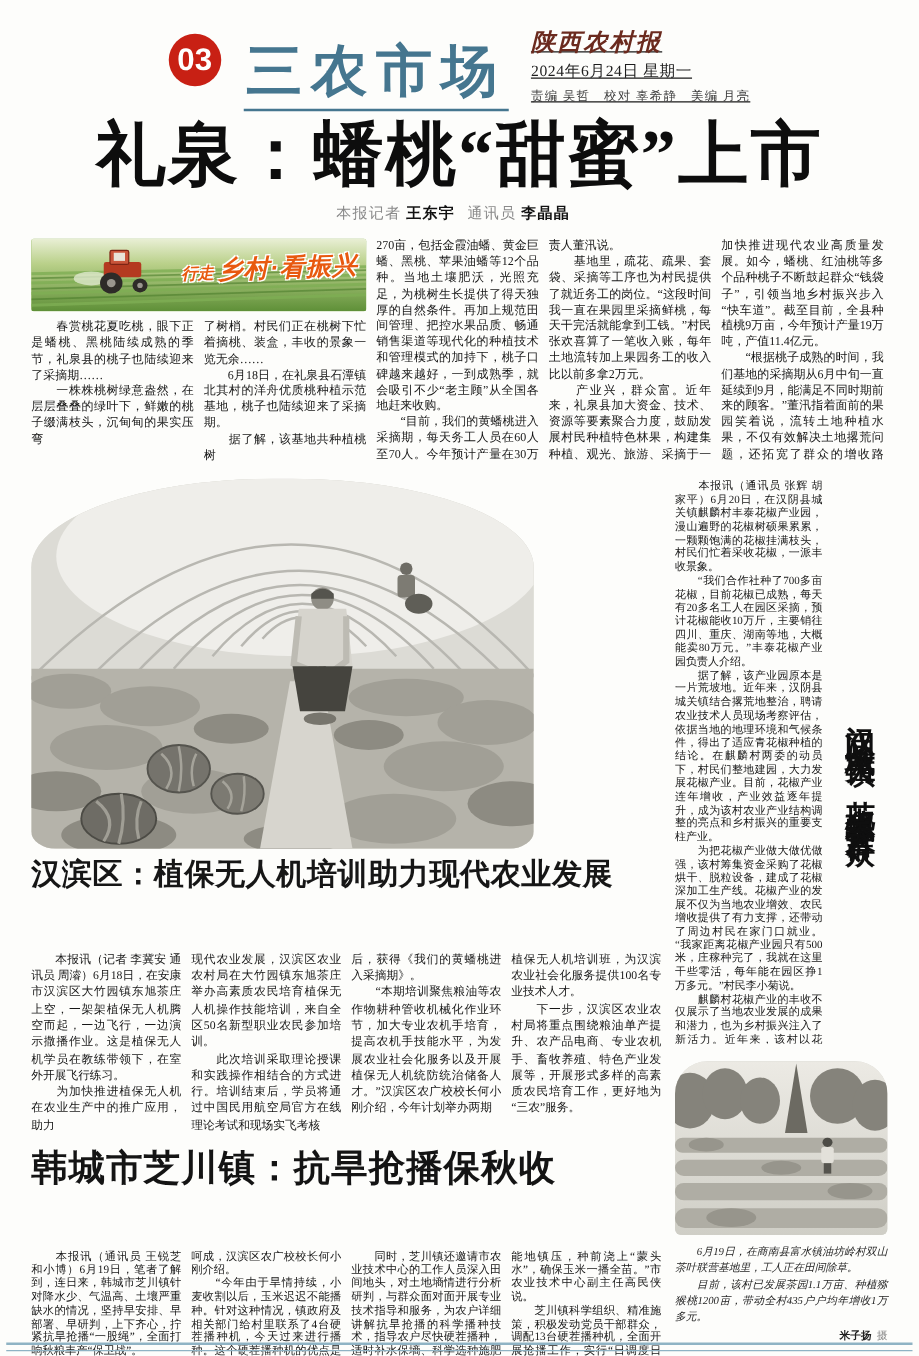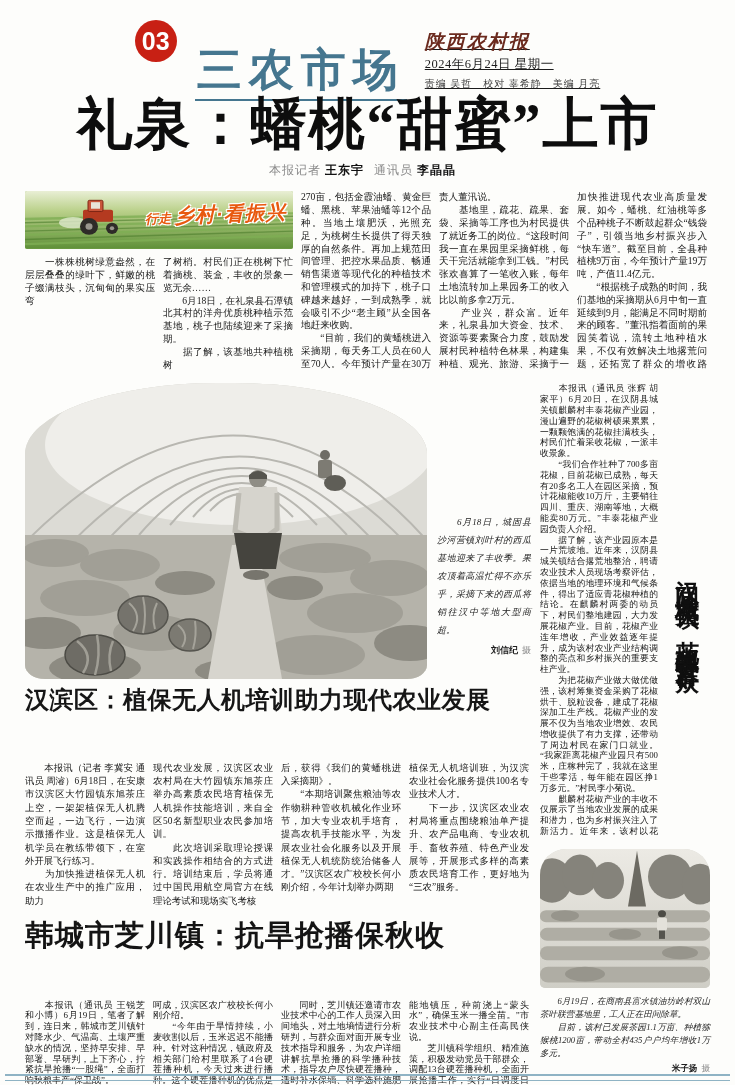--- a/index.html
+++ b/index.html
@@ -3,21 +3,21 @@
 <meta charset="utf-8">
 <style>
   html,body{margin:0;padding:0;}
   body{
     width:735px;height:1085px;overflow:hidden;background:#fdfdfb;
     font-family:"Liberation Serif","DejaVu Serif",serif;color:#1b1b1b;
   }
   .page{position:relative;width:735px;height:1085px;box-sizing:border-box;padding:12px 25px 0;}
 
   
-  .masthead-row{display:flex;justify-content:center;align-items:flex-start;gap:18px;height:64px;}
+  .masthead-row{display:flex;justify-content:center;align-items:center;gap:18px;height:64px;}
   .page-num-circle{
     width:42px;height:42px;border-radius:50%;background:#c82014;color:#fff;
     display:flex;align-items:center;justify-content:center;
     font-family:"Liberation Sans","DejaVu Sans",sans-serif;font-weight:bold;font-size:25px;margin-top:8px;
   }
   .section-title{
     font-family:"Liberation Sans","DejaVu Sans",sans-serif;
     font-size:45px;font-weight:900;color:#45768f;letter-spacing:7px;line-height:1.05;
     padding:2px 2px 6px 2px;border-bottom:2.5px solid #45768f;margin-top:32px;
   }
@@ -161,20 +161,21 @@
               <circle cx="87" cy="40" r="2.2" fill="#9a968e"></circle>
           </g>
         </svg>
         <div class="banner-text">
           <span class="small">行走</span>
           <span class="big">乡村·看振兴</span>
         </div>
       </div>
       <div class="lead-left-cols">
         <div class="ncol">
+            <p>　　春赏桃花夏吃桃，眼下正是蟠桃、黑桃陆续成熟的季节，礼泉县的桃子也陆续迎来了采摘期……</p>
             <p>　　一株株桃树绿意盎然，在层层叠叠的绿叶下，鲜嫩的桃子缀满枝头，沉甸甸的果实压弯</p>
           </div>
         <div class="ncol">
             <p>了树梢。村民们正在桃树下忙着摘桃、装盒，丰收的景象一览无余……</p>
             <p>　　6月18日，在礼泉县石潭镇北其村的洋舟优质桃种植示范基地，桃子也陆续迎来了采摘期。</p>
             <p>　　据了解，该基地共种植桃树</p>
           </div>
       </div>
     </div>
     <div class="ncol">
@@ -248,28 +249,20 @@
               <path d="M252 110 L252 146 L238 156" stroke="#bdbbb3" stroke-width="5" fill="none"></path>
               <path d="M209 150 L257 150 L251 186 L215 186 Z" fill="#45443e"></path>
               <ellipse cx="231" cy="192" rx="13" ry="5" fill="#77756d"></ellipse>
             </g>
             <g>
               <circle cx="300" cy="72" r="5" fill="#6e6c65"></circle>
               <rect x="293" y="77" width="14" height="18" rx="3" fill="#7d7b73"></rect>
               <ellipse cx="310" cy="100" rx="11" ry="8" fill="#5f5e57"></ellipse>
             </g>
           </svg>
-        </div>
-        <div class="photo-caption">
-          <div>
-              <p>　　6月18日，城固县沙河营镇刘叶村的西瓜基地迎来了丰收季。果农顶着高温忙得不亦乐乎，采摘下来的西瓜将销往汉中等地大型商超。</p>
-            </div>
-          <div class="credit">
-            <span class="cname">刘信纪</span><span class="csuffix">摄</span>
-          </div>
         </div>
       </div>
 
       <section class="drone">
         <h2>汉滨区：植保无人机培训助力现代农业发展</h2>
         <div class="cols4">
           <div class="ncol">
               <p>　　本报讯（记者 李冀安 通讯员 周濬）6月18日，在安康市汉滨区大竹园镇东旭茶庄上空，一架架植保无人机腾空而起，一边飞行，一边演示撒播作业。这是植保无人机学员在教练带领下，在室外开展飞行练习。</p>
               <p>　　为加快推进植保无人机在农业生产中的推广应用，助力</p>
             </div>

